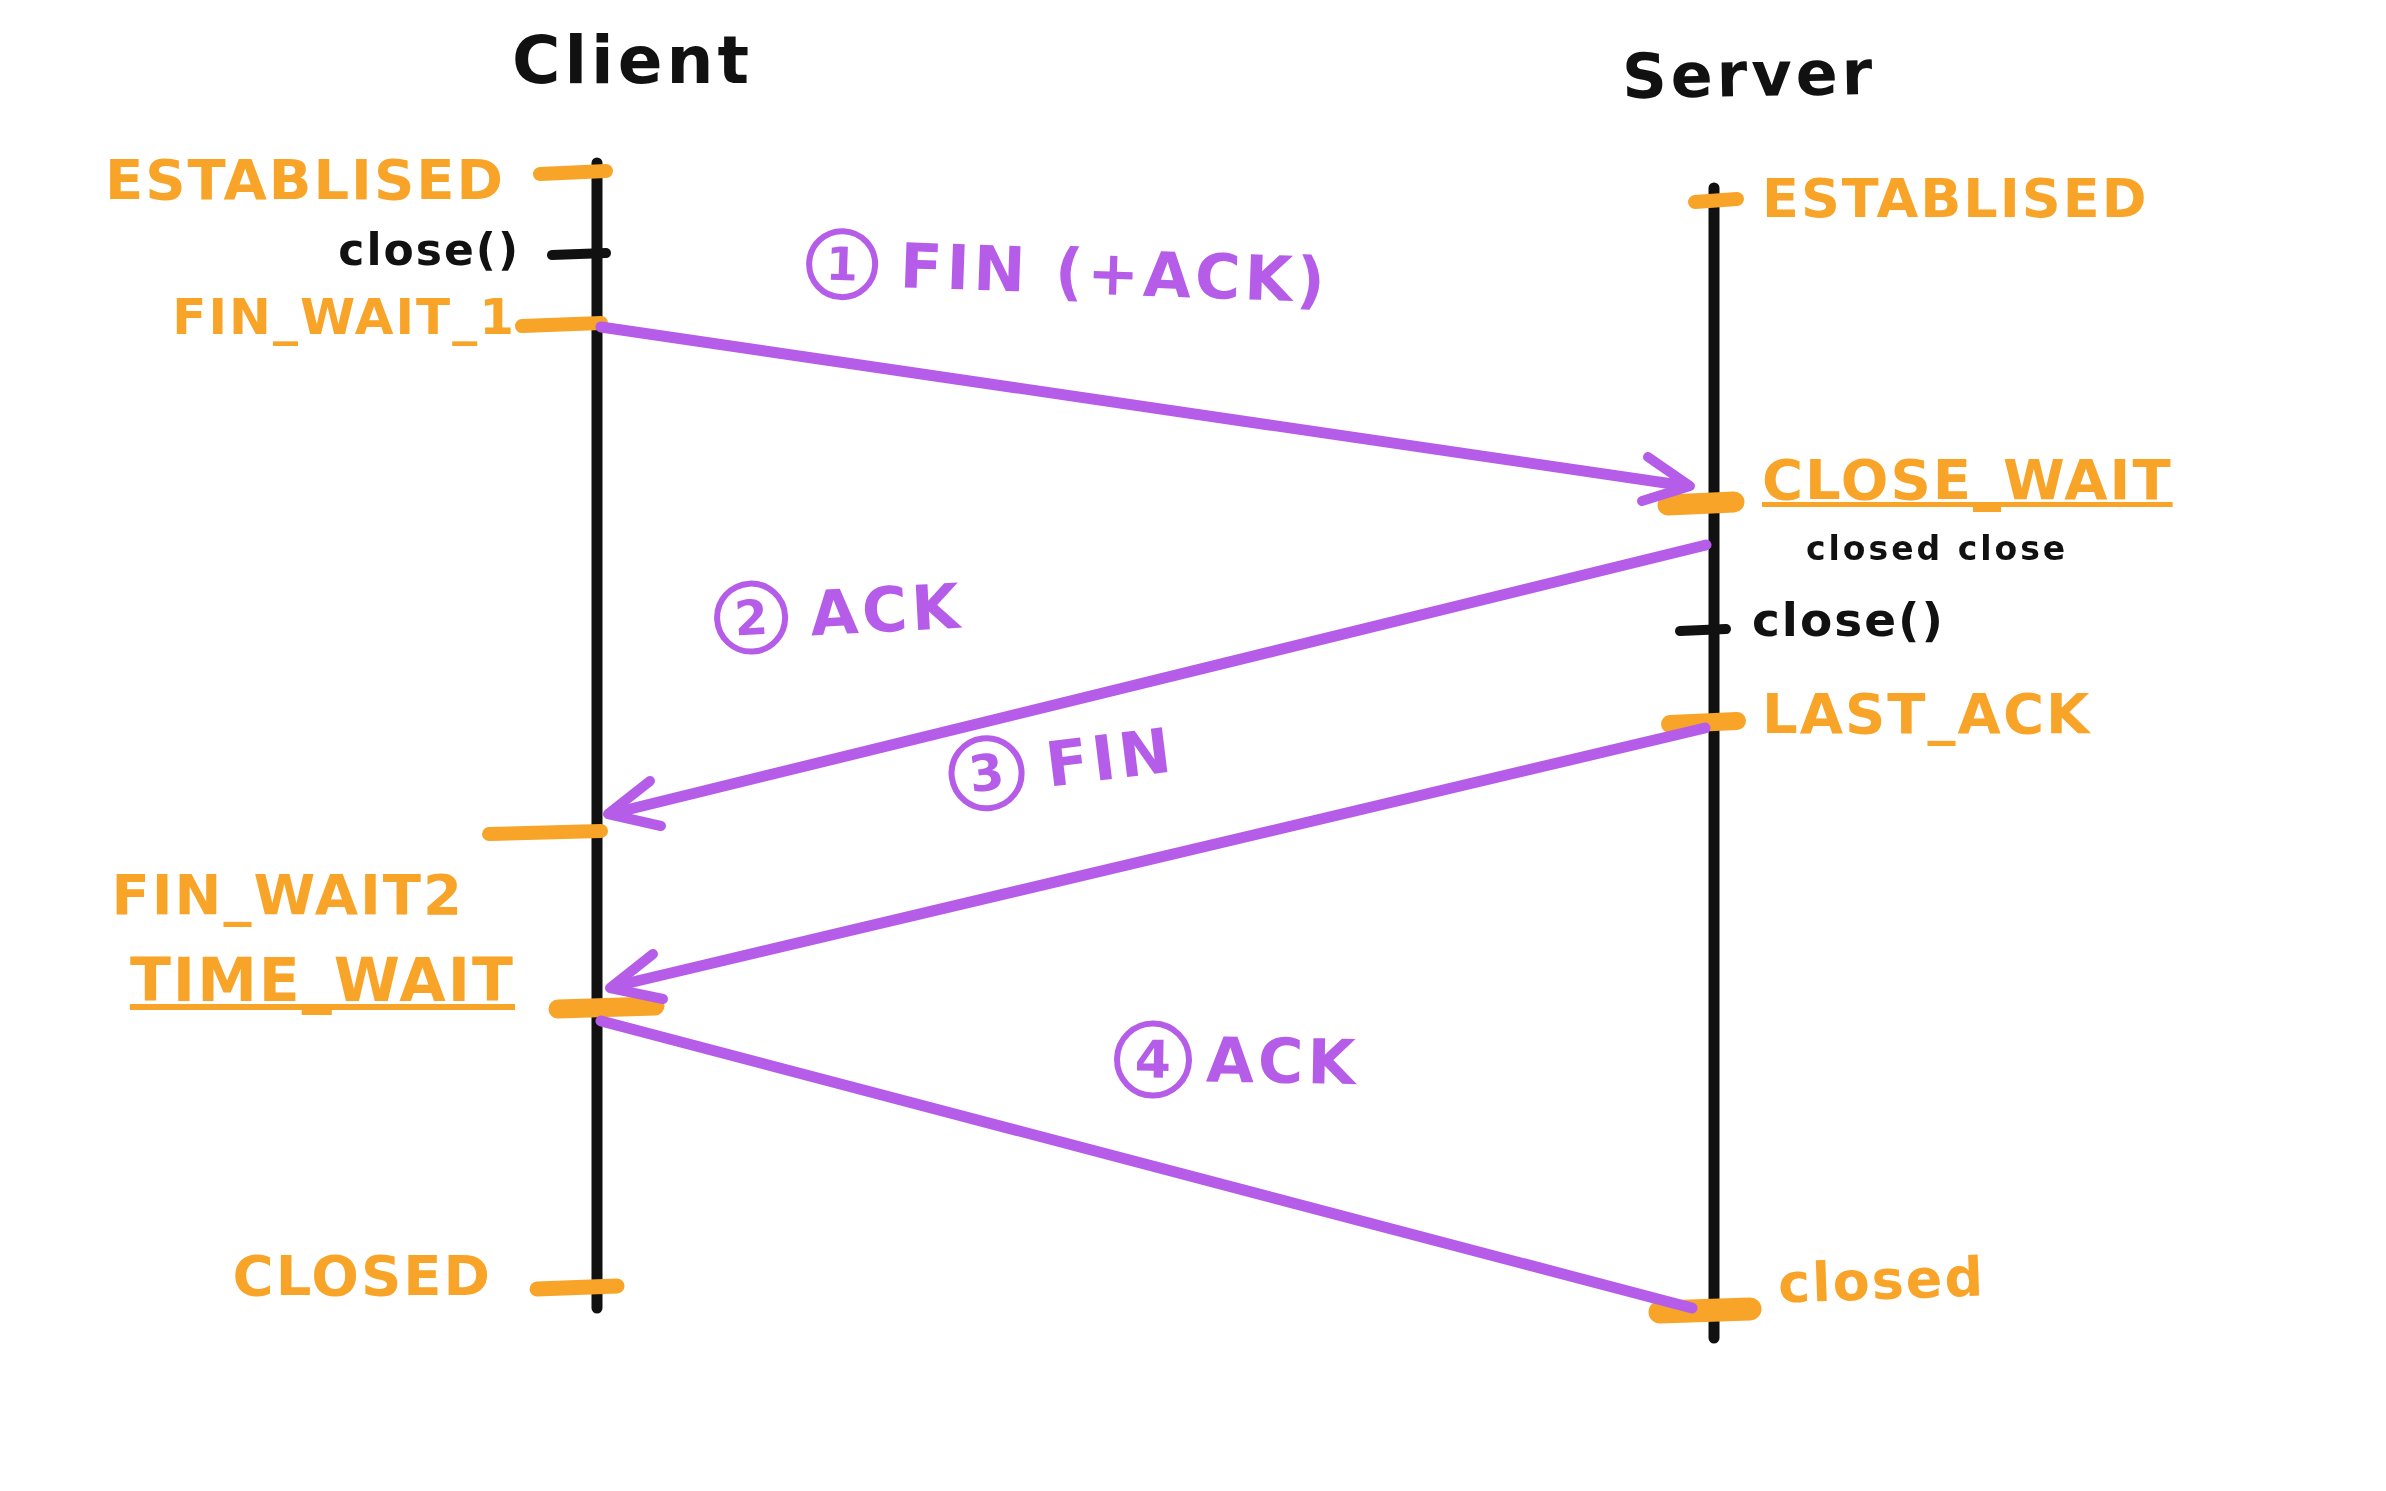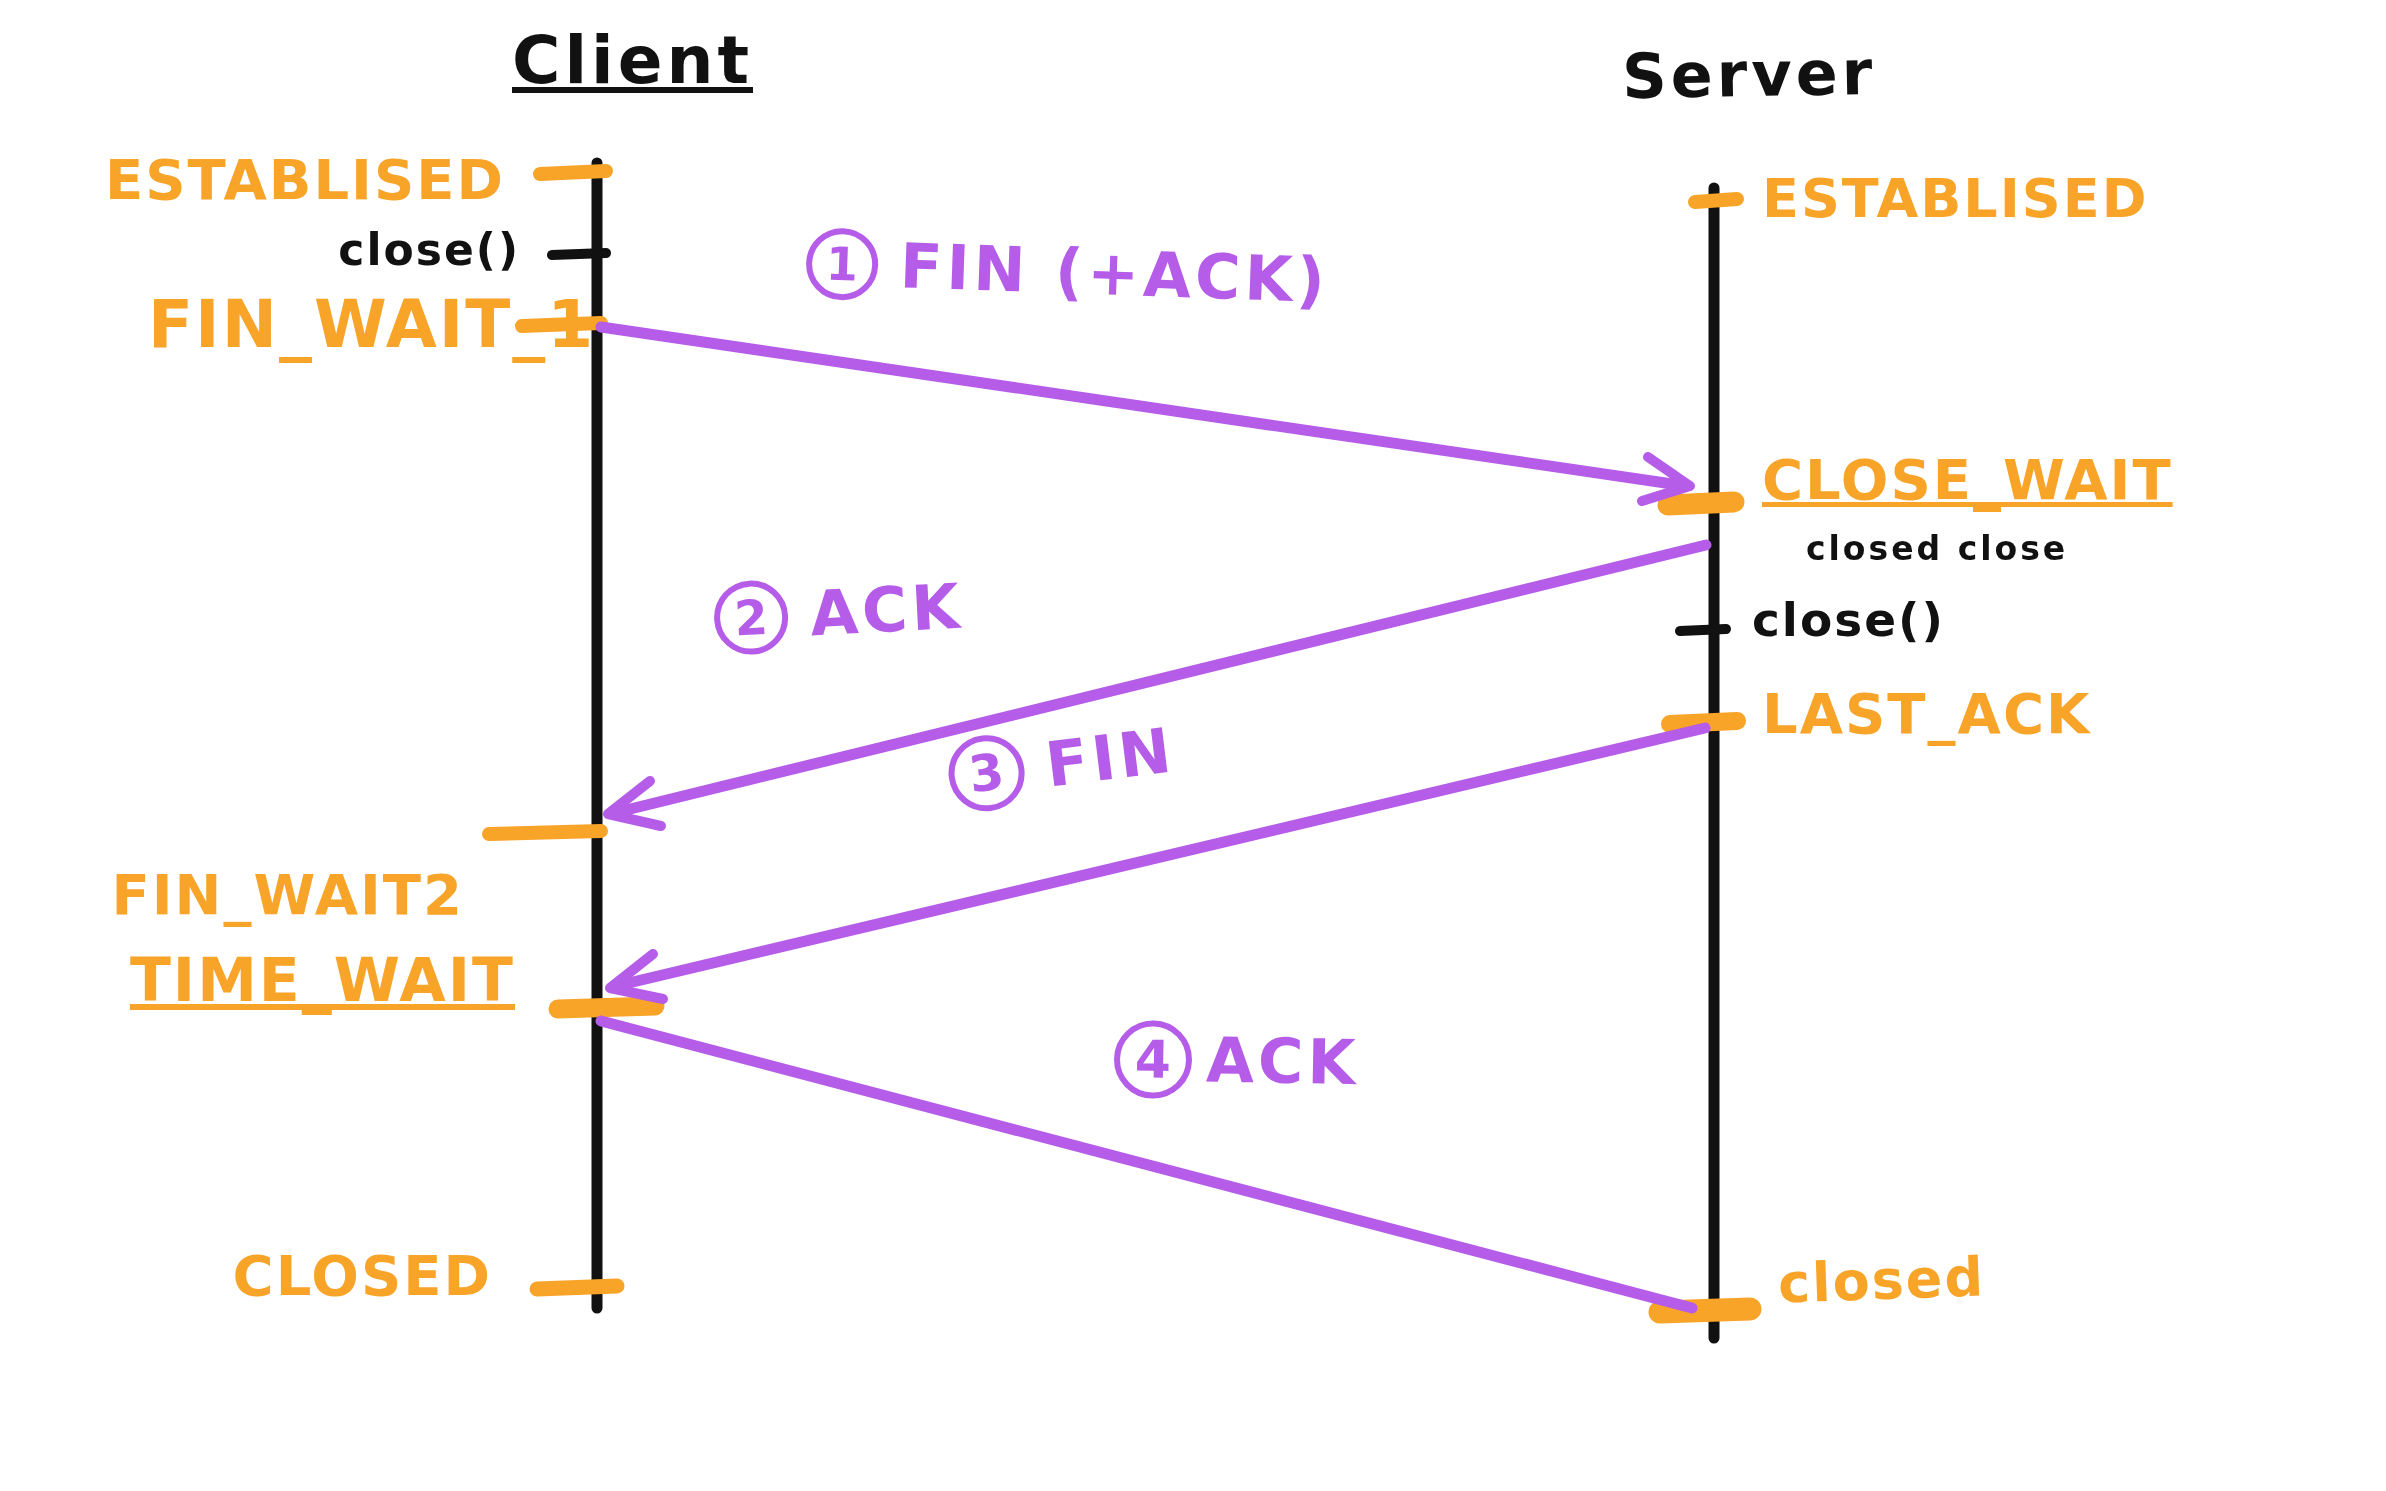--- a/index.html
+++ b/index.html
@@ -78,26 +78,26 @@
 
     <line x1="1706" y1="545" x2="614" y2="813" class="stroke-purple" stroke-width="11" stroke-linecap="round"></line>
     <polyline points="650,781 608,814 661,826" fill="none" class="stroke-purple" stroke-width="10" stroke-linecap="round" stroke-linejoin="round"></polyline>
 
     <line x1="1705" y1="728" x2="616" y2="986" class="stroke-purple" stroke-width="11" stroke-linecap="round"></line>
     <polyline points="653,954 610,988 663,999" fill="none" class="stroke-purple" stroke-width="10" stroke-linecap="round" stroke-linejoin="round"></polyline>
 
     <line x1="601" y1="1021" x2="1692" y2="1308" class="stroke-purple" stroke-width="11" stroke-linecap="round"></line>
   </svg>
 
-  <div class="lbl title" style="left:512px;top:28px;font-size:66px;text-decoration:underline;">Client</div>
+  <div class="lbl title" style="left:512px;top:28px;font-size:66px;">Client</div>
   <div class="lbl title" style="left:1622px;top:44px;font-size:62px;transform:rotate(-1deg);">Server</div>
 
   <div class="lbl orange right" style="left:85px;top:152px;width:420px;font-size:56px;">ESTABLISED</div>
   <div class="lbl black right" style="left:240px;top:228px;width:280px;font-size:44px;">close()</div>
-  <div class="lbl orange right" style="left:148px;top:292px;width:368px;font-size:66px;">FIN_WAIT_1</div>
+  <div class="lbl orange right" style="left:148px;top:292px;width:368px;font-size:50px;">FIN_WAIT_1</div>
   <div class="lbl orange right" style="left:62px;top:835px;width:402px;font-size:56px;margin-top:32px;">FIN_WAIT2</div>
   <div class="lbl orange right" style="left:80px;top:950px;width:435px;font-size:60px;text-decoration:underline;">TIME_WAIT</div>
   <div class="lbl orange right" style="left:90px;top:1248px;width:402px;font-size:56px;">CLOSED</div>
 
   <div class="lbl orange" style="left:1762px;top:172px;font-size:54px;">ESTABLISED</div>
   <div class="lbl orange" style="left:1762px;top:452px;font-size:56px;text-decoration:underline;">CLOSE_WAIT</div>
   <div class="lbl black" style="left:1806px;top:532px;font-size:33px;letter-spacing:3px;">closed close</div>
   <div class="lbl black" style="left:1752px;top:596px;font-size:47px;">close()</div>
   <div class="lbl orange" style="left:1762px;top:686px;font-size:56px;text-align:center;">LAST_ACK</div>
   <div class="lbl orange" style="left:1778px;top:1254px;font-size:54px;transform:rotate(-2deg);">closed</div>

